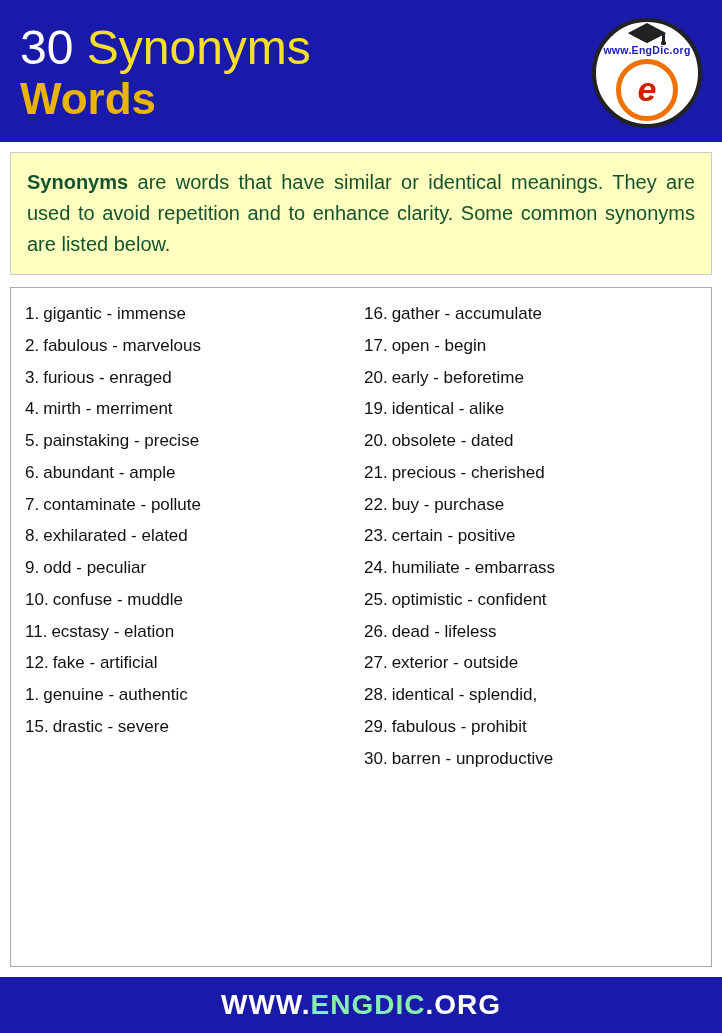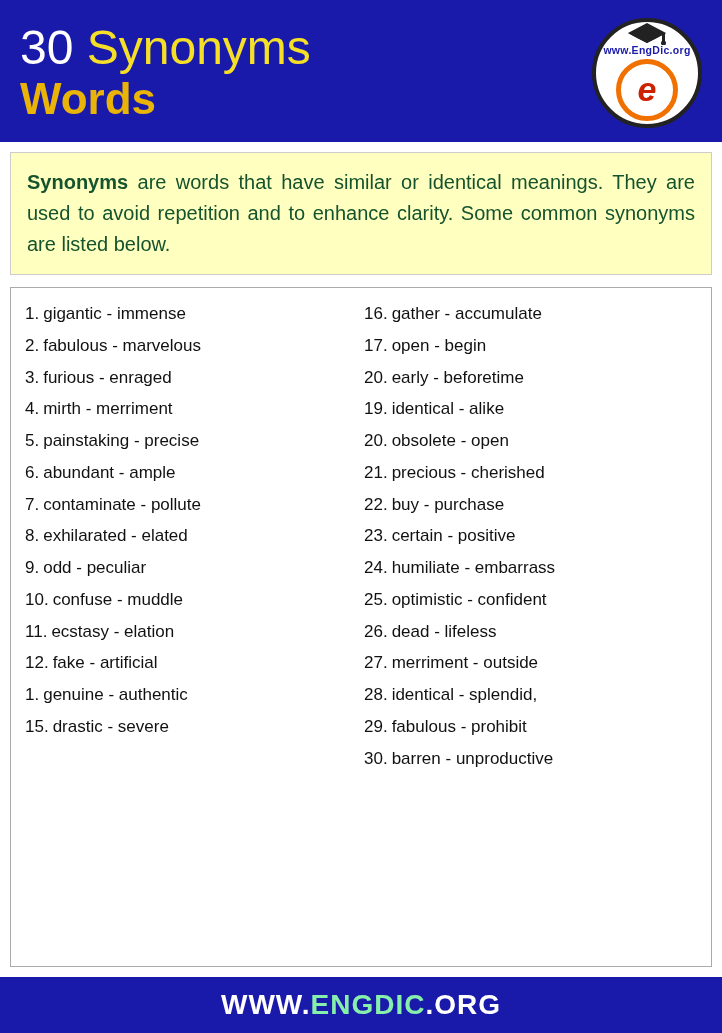--- a/index.html
+++ b/index.html
@@ -204,28 +204,28 @@
           <li><span class="num">1.</span><span>genuine - authentic</span></li>
           <li><span class="num">15.</span><span>drastic - severe</span></li>
         </ol>
     </div>
     <div class="list-col">
       <ol id="right-list">
           <li><span class="num">16.</span><span>gather - accumulate</span></li>
           <li><span class="num">17.</span><span>open - begin</span></li>
           <li><span class="num">20.</span><span>early - beforetime</span></li>
           <li><span class="num">19.</span><span>identical - alike</span></li>
-          <li><span class="num">20.</span><span>obsolete - open</span></li>
+          <li><span class="num">20.</span><span>obsolete - dated</span></li>
           <li><span class="num">21.</span><span>precious - cherished</span></li>
           <li><span class="num">22.</span><span>buy - purchase</span></li>
           <li><span class="num">23.</span><span>certain - positive</span></li>
           <li><span class="num">24.</span><span>humiliate - embarrass</span></li>
           <li><span class="num">25.</span><span>optimistic - confident</span></li>
           <li><span class="num">26.</span><span>dead - lifeless</span></li>
-          <li><span class="num">27.</span><span>merriment - outside</span></li>
+          <li><span class="num">27.</span><span>exterior - outside</span></li>
           <li><span class="num">28.</span><span>identical - splendid,</span></li>
           <li><span class="num">29.</span><span>fabulous - prohibit</span></li>
           <li><span class="num">30.</span><span>barren - unproductive</span></li>
         </ol>
     </div>
   </div>
 </div>
 
 <div class="footer">
   <div class="footer-text">

